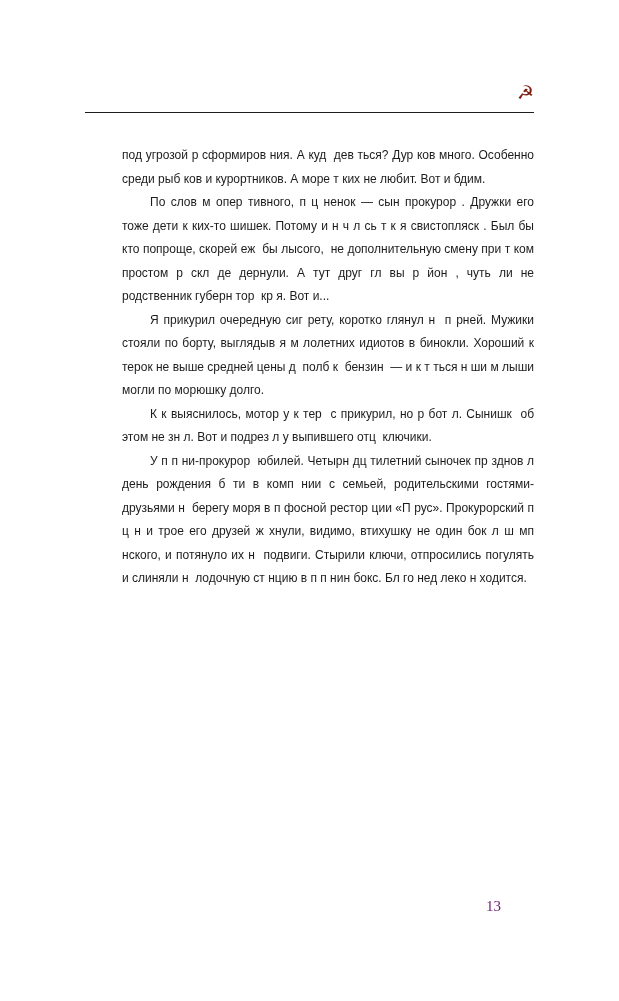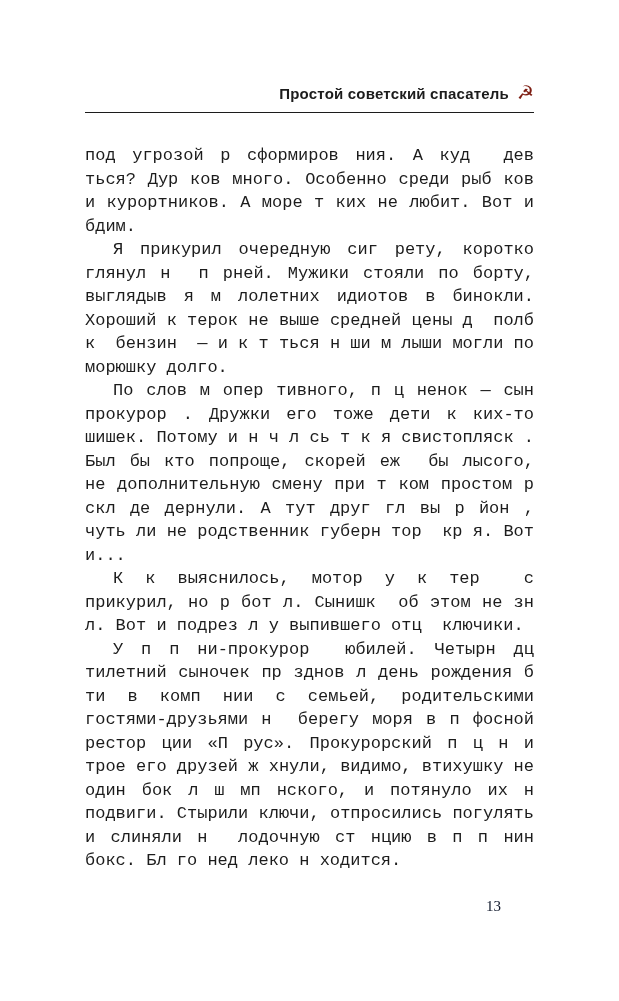--- a/index.html
+++ b/index.html
@@ -38,60 +38,60 @@
     line-height: 1;
     color: #7d1d12;
     transform: translateY(-1px);
   }
   .rule {
     height: 0;
     border-bottom: 1.5px solid #1c1c1c;
   }
   .body-text {
     margin-top: 31px;
-    font-family: Liberation Mono, monospace;
-    font-size: 17px;
+    font-family: Liberation Sans, sans-serif;
+    font-size: 12px;
     line-height: 23.5px;
     text-align: justify;
+    margin-left: 37px;
   }
   .body-text p {
     margin: 0;
     text-indent: 28px;
     white-space: pre-wrap;
   }
   .body-text p.no-indent {
     text-indent: 0;
   }
   .page-footer {
     position: absolute;
     bottom: 86px;
     left: 85px;
     right: 118px;
     text-align: right;
     font-family: "Liberation Serif", "DejaVu Serif", serif;
     font-size: 15px;
-    color: #0f172a;
+    color: #701a75;
   }
 </style>
 </head>
 <body>
 
 <div class="page">
 
   <header class="running-head">
-    <span class="head-title">Простой советский спасатель</span>
     <span class="head-icon">☭</span>
   </header>
 
   <div class="rule"></div>
 
   <main class="body-text">
     <p class="no-indent">под угрозой р сформиров ния. А куд  дев ться? Дур ков много. Особенно среди рыб ков и курортников. А море т ких не любит. Вот и бдим.</p>
+    <p>По слов м опер тивного, п ц ненок — сын прокурор . Дружки его тоже дети к ких-то шишек. Потому и н ч л сь т к я свистопляск . Был бы кто попроще, скорей еж  бы лысого,  не дополнительную смену при т ком простом р скл де дернули. А тут друг гл вы р йон , чуть ли не родственник губерн тор  кр я. Вот и...</p>
     <p>Я прикурил очередную сиг рету, коротко глянул н  п рней. Мужики стояли по борту, выглядыв я м лолетних идиотов в бинокли. Хороший к терок не выше средней цены д  полб к  бензин  — и к т ться н ши м лыши могли по морюшку долго.</p>
-    <p>По слов м опер тивного, п ц ненок — сын прокурор . Дружки его тоже дети к ких-то шишек. Потому и н ч л сь т к я свистопляск . Был бы кто попроще, скорей еж  бы лысого,  не дополнительную смену при т ком простом р скл де дернули. А тут друг гл вы р йон , чуть ли не родственник губерн тор  кр я. Вот и...</p>
     <p>К к выяснилось, мотор у к тер  с прикурил, но р бот л. Сынишк  об этом не зн л. Вот и подрез л у выпившего отц  ключики.</p>
     <p>У п п ни-прокурор  юбилей. Четырн дц тилетний сыночек пр зднов л день рождения б ти в комп нии с семьей, родительскими гостями-друзьями н  берегу моря в п фосной рестор ции «П рус». Прокурорский п ц н и трое его друзей ж хнули, видимо, втихушку не один бок л ш мп нского, и потянуло их н  подвиги. Стырили ключи, отпросились погулять и слиняли н  лодочную ст нцию в п п нин бокс. Бл го нед леко н ходится.</p>
   </main>
 
   <footer class="page-footer">
     <span>13</span>
   </footer>
 
 </div>
 

